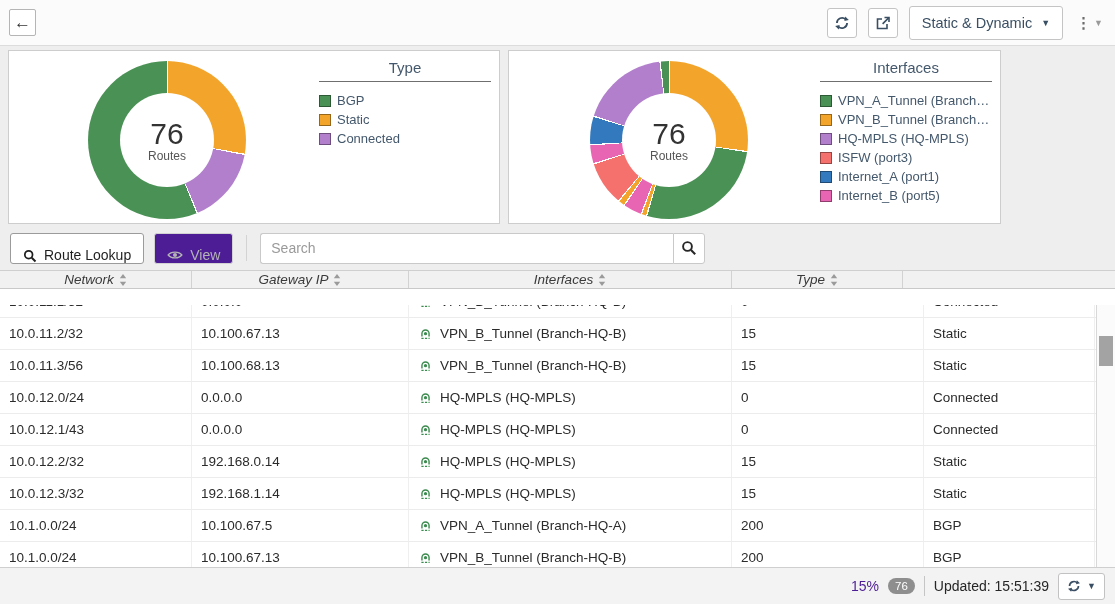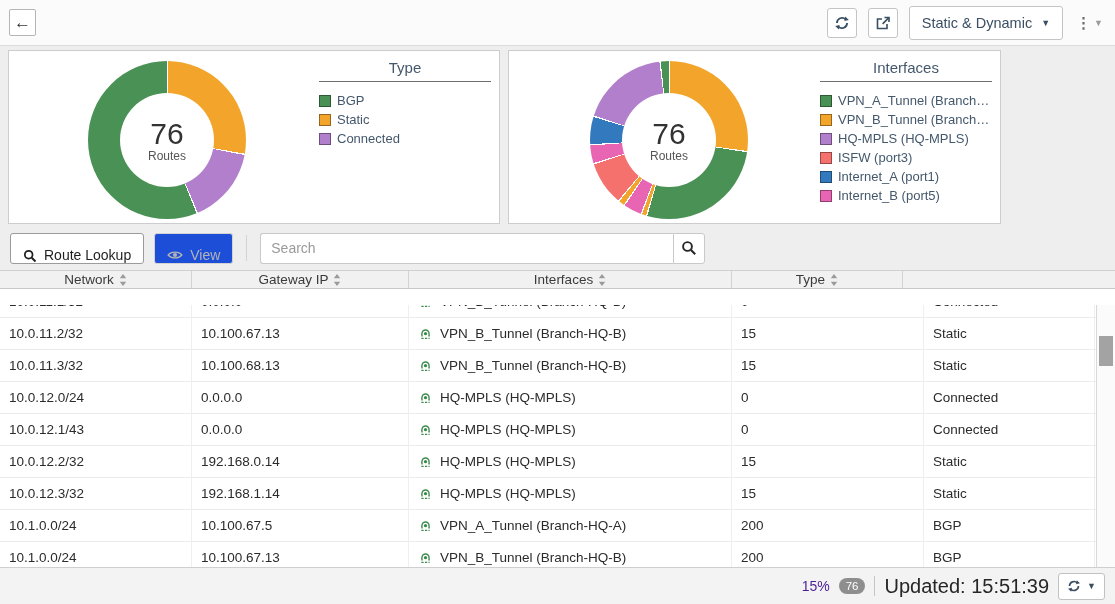--- a/index.html
+++ b/index.html
@@ -32,49 +32,49 @@
   .legend { position:absolute; right:8px; top:8px; width:172px; }
   .legend-title { text-align:center; font-size:15px; color:#44586c; padding-bottom:5px; border-bottom:1px solid #6f6f6f; }
   .legend-items { margin-top:9px; }
   .legend-item { display:flex; align-items:center; gap:6px; height:19px; cursor:pointer; }
   .swatch { width:12px; height:12px; flex:0 0 12px; border:1px solid rgba(0,0,0,.38); }
   .legend-label { font-size:13px; color:#44586c; white-space:nowrap; overflow:hidden; text-overflow:ellipsis; }
 
   
   .toolbar { position:absolute; left:10px; top:186px; height:32px; display:flex; align-items:center; gap:10px; }
   .tb-btn { height:31px; display:flex; align-items:flex-end; gap:7px; padding:0 12px; background:#fff; border:1px solid #9b9b9b; border-radius:3px; font-size:14px; color:#1f1f1f; cursor:pointer; white-space:nowrap; }
-  .tb-btn.disabled { border-color:#d2d2d2; color:#b4b4b4; background:#1d4ed8; }
+  .tb-btn.disabled { border-color:#d2d2d2; color:#b4b4b4; background:#4c1d95; }
   .tb-divider { width:1px; height:26px; background:#d3d3d3; margin:0 3px; }
   .search-wrap { display:flex; height:31px; }
   .search-input { width:413px; height:31px; border:1px solid #c9c9c9; border-right:none; border-radius:3px 0 0 3px; padding:0 10px; font-size:14px; color:#262626; background:#fff; outline:none; font-family:"Liberation Sans", sans-serif; }
   .search-input::placeholder { color:#9a9a9a; }
   .search-btn { width:32px; height:31px; background:#fff; border:1px solid #c9c9c9; border-radius:0 3px 3px 0; display:flex; align-items:center; justify-content:center; cursor:pointer; }
 
   
-  .thead { position:absolute; top:270px; left:0; width:1115px; height:19px; background:#f1f1f1; border-top:1px solid #cfcfcf; border-bottom:1px solid #c9c9c9; display:flex; }
+  .thead { position:absolute; top:270px; left:0; width:1115px; height:19px; background:#f1f1f1; border-top:1px solid #cfcfcf; border-bottom:1px solid #c9c9c9; display:flex;font-style:italic; }
   .th { display:flex; align-items:center; justify-content:center; gap:5px; font-size:13.5px; color:#3a3a3a; border-right:1px solid #d2d2d2; cursor:pointer; }
   .c0 { width:192px; } .c1 { width:217px; } .c2 { width:323px; } .c3 { width:192px; } .c4 { width:171px; }
   .th-fill { flex:1; border-right:none; }
   .tbody-viewport { position:absolute; top:305px; left:0; width:1096px; height:262px; overflow:hidden; }
   .tbody-inner { margin-top:-19px; }
   .trow { display:flex; height:32px; background:#fff; border-bottom:1px solid #ececec; cursor:pointer; }
   .td { font-size:13.5px; color:#2b2b2b; line-height:31px; padding-left:9px; border-right:1px solid #efefef; white-space:nowrap; overflow:hidden; }
   .td.iface { display:flex; align-items:center; gap:7px; }
   .iface-icon { display:flex; align-items:center; }
 
   
   .vscroll { position:absolute; right:0; top:305px; width:19px; height:262px; background:#fbfbfb; border-left:1px solid #d8d8d8; }
   .vthumb { position:absolute; left:2px; top:31px; width:14px; height:30px; background:#a3a3a3; cursor:pointer; }
 
   
   .footer { position:absolute; bottom:0; left:0; width:1115px; height:37px; background:#f3f3f3; border-top:1px solid #cfcfcf; display:flex; align-items:center; justify-content:flex-end; gap:9px; padding-right:10px; }
   .pct { font-size:14px; color:#4c1d95; }
   .badge { background:#8e8e8e; color:#fff; font-size:11.5px; border-radius:9px; padding:2px 7px; }
   .f-divider { width:1px; height:20px; background:#c5c5c5; }
-  .updated { font-size:20px; color:#262626; }
+  .updated { font-size:14px; color:#262626; }
   .refresh-dd { height:27px; background:#fff; border:1px solid #c2c2c2; border-radius:3px; display:flex; align-items:center; gap:6px; padding:0 8px; cursor:pointer; }
   svg { display:block; }
 </style>
 </head>
 <body>
 
 <div class="topbar">
   <div class="back-btn">
     <span>←</span>
   </div>
@@ -277,21 +277,21 @@
               <circle cx="8" cy="8.2" r="1.7" fill="#3a8a4d"></circle>
               <path d="M3.6 13.2h8.8" stroke="#3a8a4d" stroke-width="1.5" stroke-dasharray="2.4 1.4"></path>
             </svg>
           </span>
           <span>VPN_B_Tunnel (Branch-HQ-B)</span>
         </div>
         <div class="td c3">15</div>
         <div class="td c4">Static</div>
       </div>
       <div class="trow">
-        <div class="td c0">10.0.11.3/32</div>
+        <div class="td c0">10.0.11.3/56</div>
         <div class="td c1">10.100.68.13</div>
         <div class="td c2 iface">
           <span class="iface-icon">
             <svg width="15" height="15" viewBox="0 0 16 16">
               <path d="M4.2 11.2V8a3.8 3.8 0 0 1 7.6 0v3.2" fill="none" stroke="#3a8a4d" stroke-width="1.5"></path>
               <circle cx="8" cy="8.2" r="1.7" fill="#3a8a4d"></circle>
               <path d="M3.6 13.2h8.8" stroke="#3a8a4d" stroke-width="1.5" stroke-dasharray="2.4 1.4"></path>
             </svg>
           </span>
           <span>VPN_B_Tunnel (Branch-HQ-B)</span>

